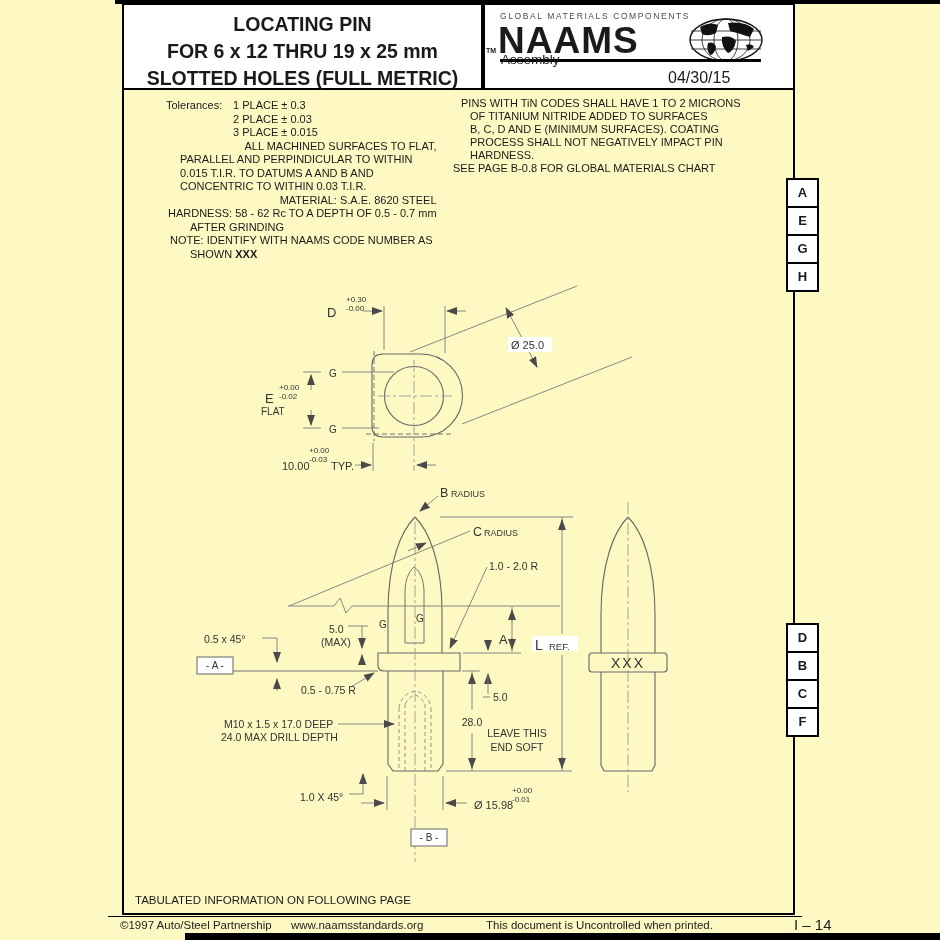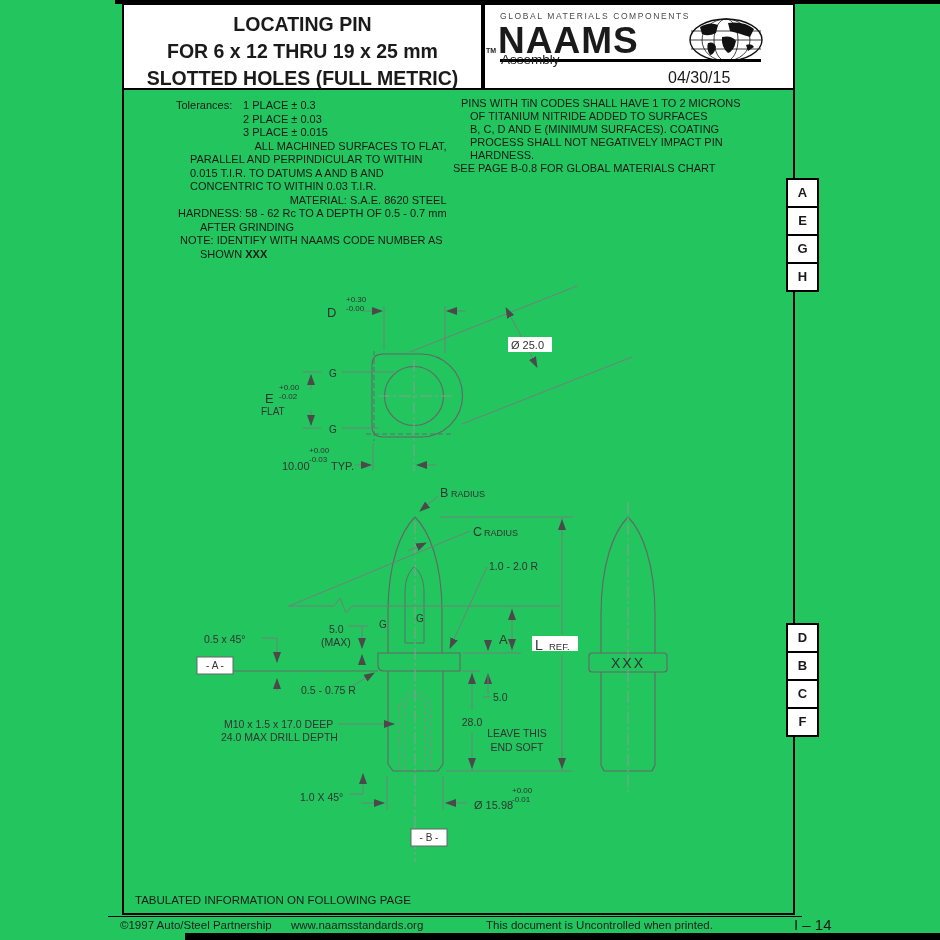--- a/index.html
+++ b/index.html
@@ -1,37 +1,37 @@
 <!DOCTYPE html>
 <html><head>
 <meta charset="utf-8">
 <style>
   html,body{margin:0;padding:0;background:#fff;}
-  .page{position:relative;width:940px;height:940px;background:#22c55e;overflow:hidden;
+  .page{position:relative;width:940px;height:940px;background:#fef9c3;overflow:hidden;
         font-family:"Liberation Sans",sans-serif;color:#1a1a1a;}
   .abs{position:absolute;}
   .strip{background:#000;}
   .frame{border:2px solid #000;background:#fff;}
   
   .titlebox{left:122px;top:3px;width:361px;height:87px;text-align:center;
             font-weight:bold;font-size:19.5px;line-height:27px;padding-top:6px;box-sizing:border-box;}
   .logobox{left:483px;top:3px;width:312px;height:87px;box-sizing:border-box;}
   .tagline{left:500px;top:11px;font-size:8.5px;letter-spacing:1.6px;color:#4a4a4a;}
   .tm{left:486px;top:47px;font-size:7px;font-weight:bold;}
   .brand{left:498px;top:20px;font-size:37px;font-weight:bold;letter-spacing:1px;text-align:right;}
   .brandline{left:500px;top:59px;width:261px;height:3px;background:#000;}
   .assembly{left:501px;top:52px;font-size:13.5px;}
   .date{left:668px;top:69px;font-size:16px;}
   
   .lborder{left:122px;top:3px;width:2px;height:912px;background:#000;}
   .rborder{left:793px;top:3px;width:2px;height:912px;background:#000;}
   .hline{background:#000;height:2px;}
   
   .notes{font-size:11px;line-height:13.5px;white-space:nowrap;}
-  .notes-left{left:176px;top:99px;}
+  .notes-left{left:166px;top:99px;}
   .notes-right{left:453px;top:97px;line-height:13px;}
   .nl-label{display:inline-block;width:67px;}
   .ind-t{padding-left:67px;}
   .ind-0{padding-left:2px;text-align:right;}
   .ind-s{padding-left:14px;}
   .ind-after{padding-left:24px;}
   .ind-note{padding-left:4px;}
   .nr-ind{padding-left:17px;}
   .nr-first{padding-left:8px;}
   

